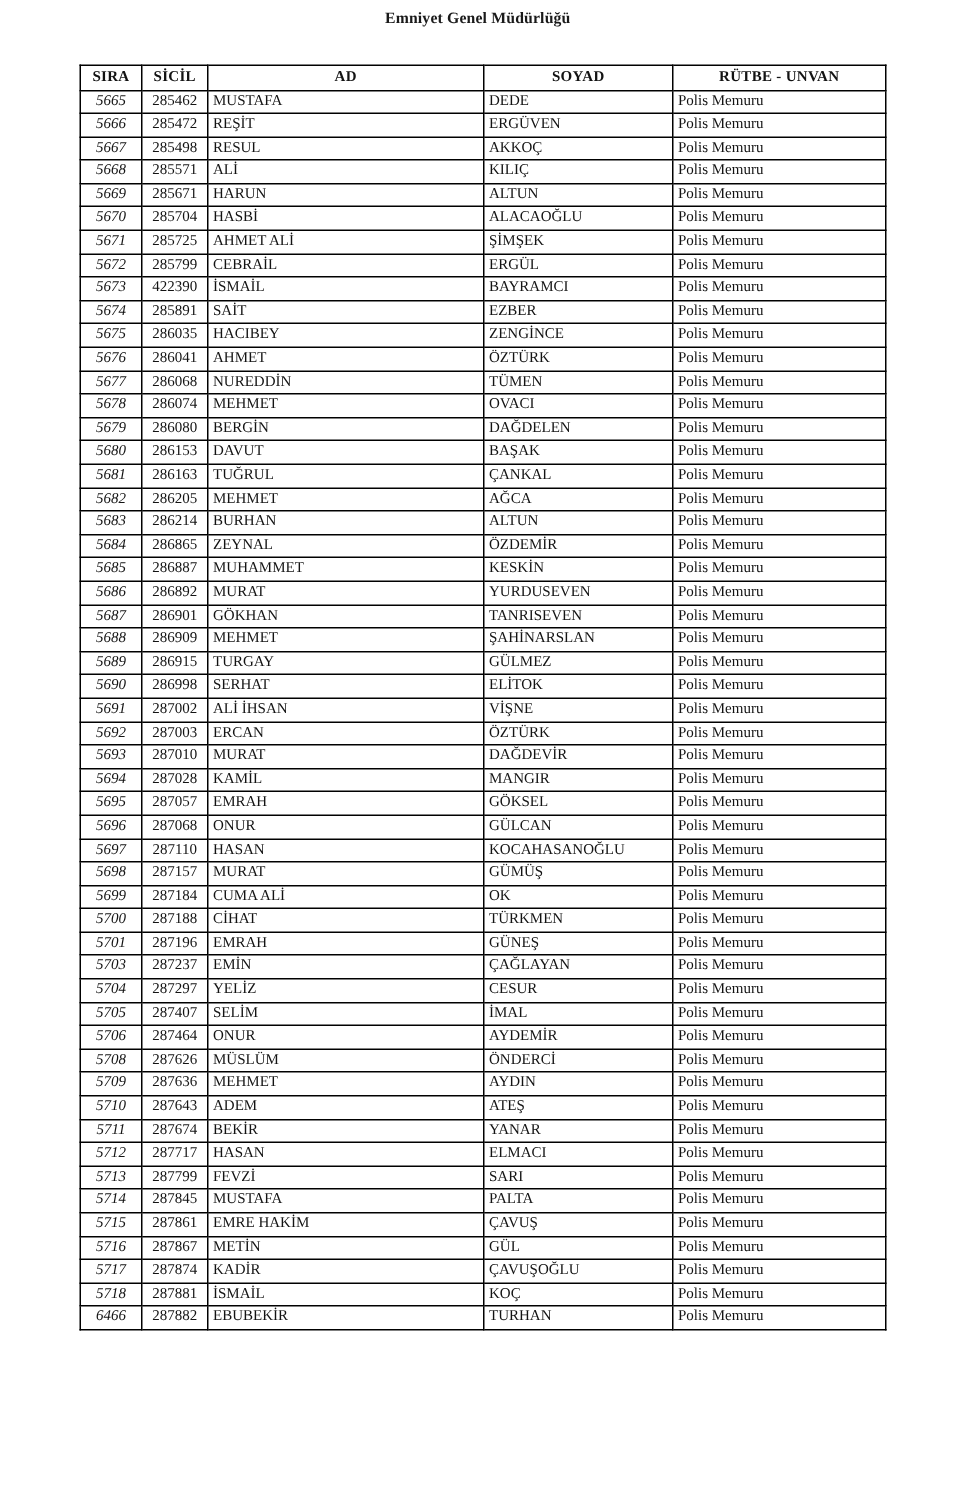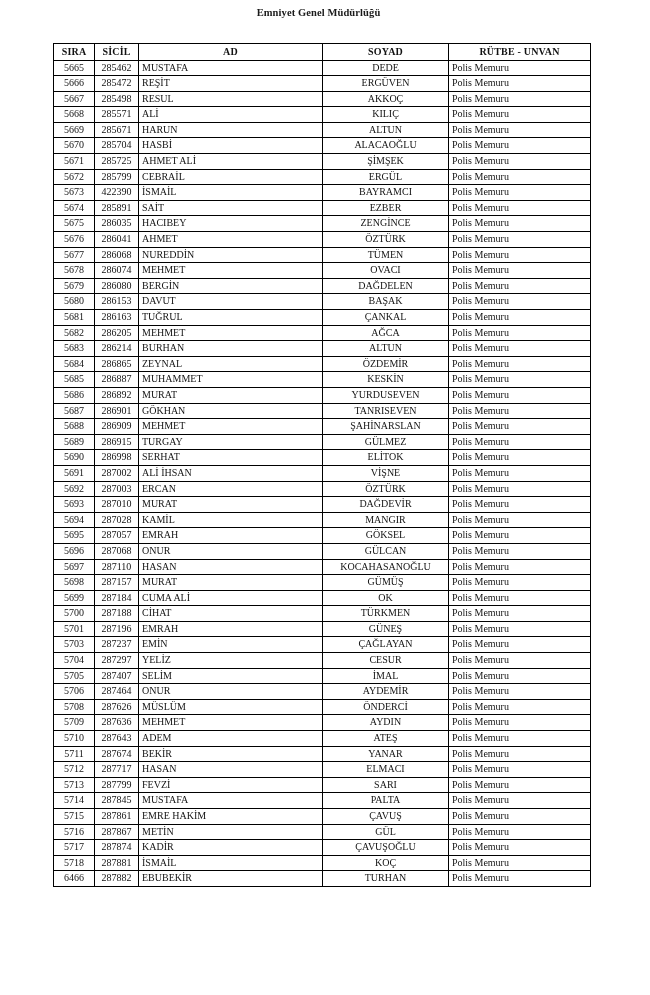--- a/index.html
+++ b/index.html
@@ -59,24 +59,24 @@
     line-height: 15.5px;
     font-size: 10px;
     letter-spacing: 0.2px;
   }
   col.c-sira   { width: 41px; }
   col.c-sicil  { width: 44px; }
   col.c-ad     { width: 184px; }
   col.c-soyad  { width: 126px; }
   col.c-rutbe  { width: 142px; }
 
-  td.sira  { text-align: center; }
+  td.sira  { text-align: center; font-style: italic; }
   td.sicil { text-align: center; }
   td.ad    { text-align: left; }
-  td.soyad { text-align: center; }
+  td.soyad { text-align: left; }
   td.rutbe { text-align: left; padding-left: 4px; }
 </style>
 </head>
 <body>
 
 <div id="page">
 
   <div class="doc-title">Emniyet Genel Müdürlüğü</div>
 
   <table class="listing">

